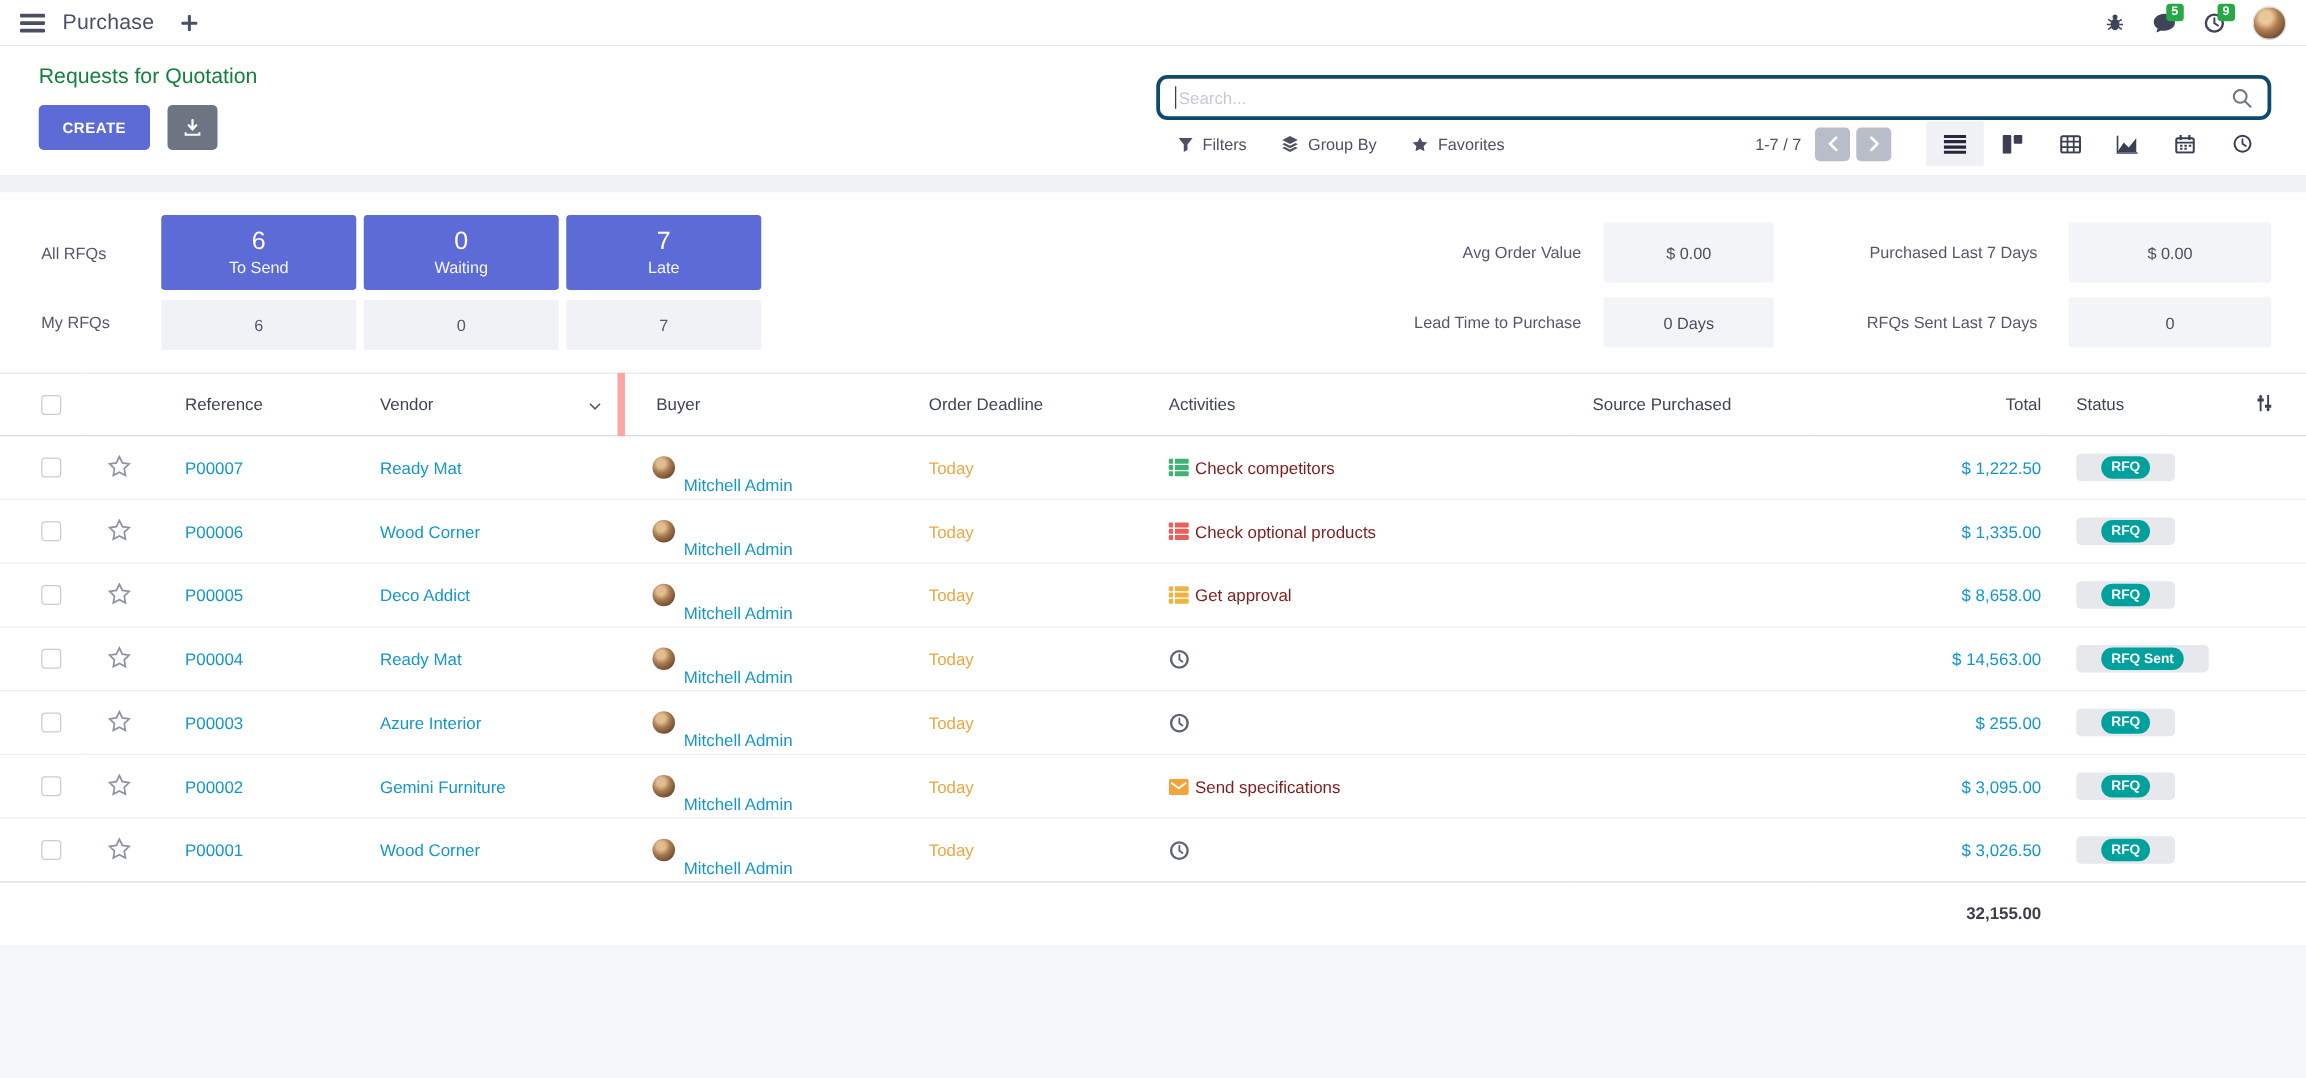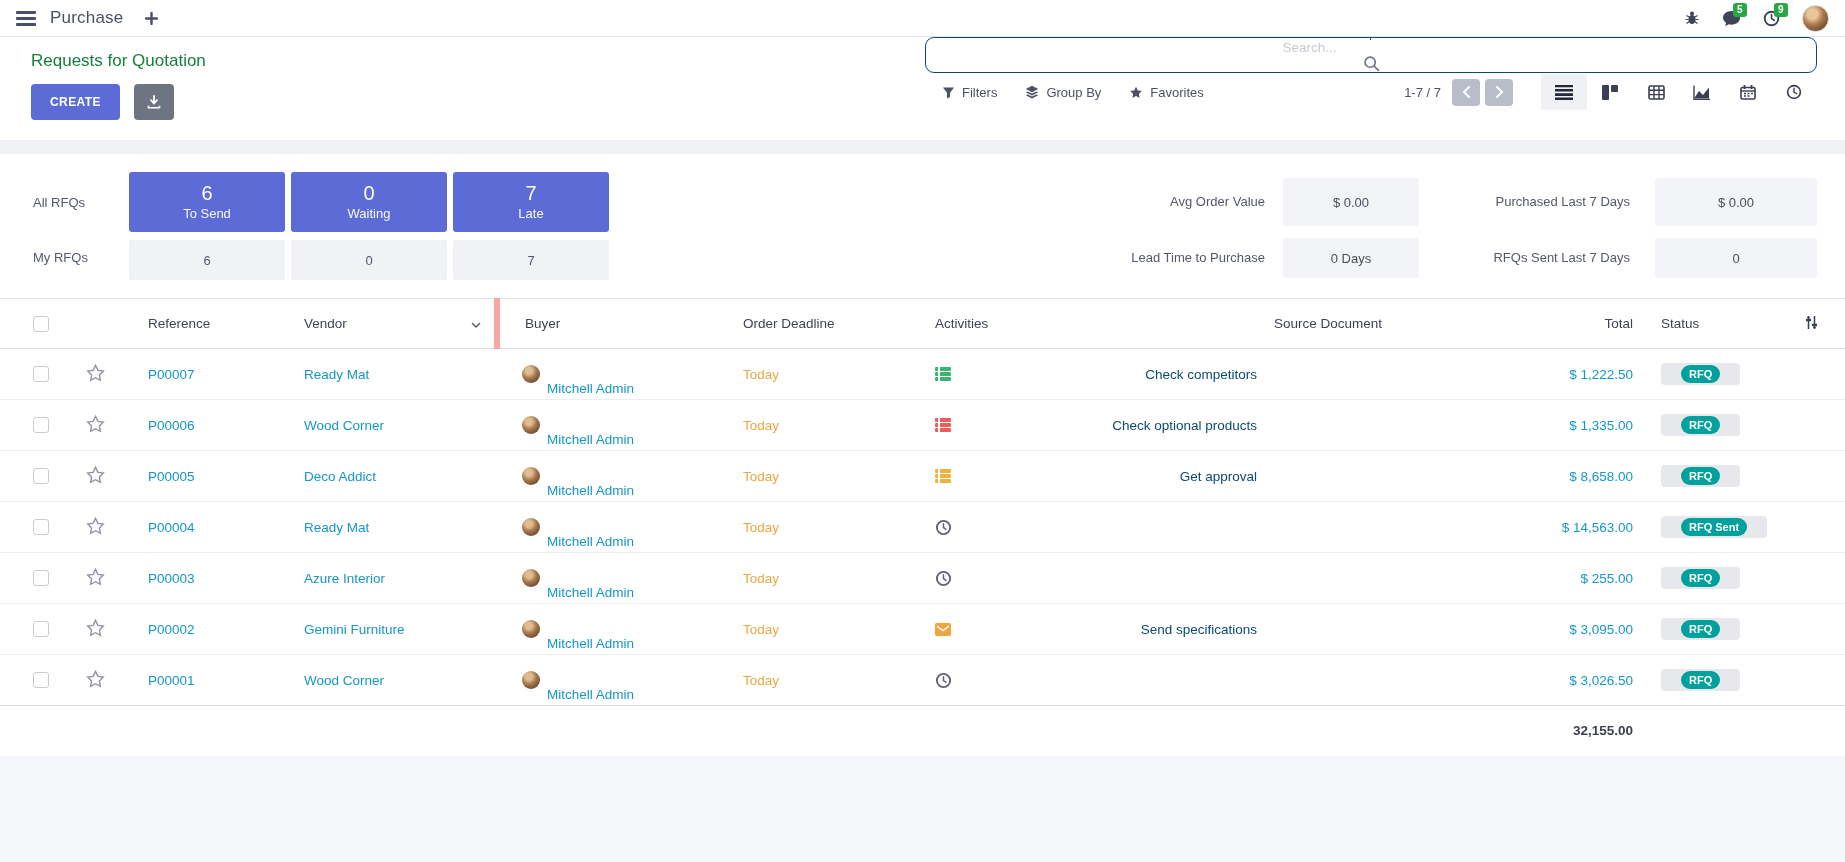--- a/index.html
+++ b/index.html
@@ -18,21 +18,21 @@
   .nav-badge { position:absolute; top:-7px; left:11px; background:#28a745; color:#fff; font-size:10px; font-weight:700; padding:1px 4px; border-radius:3px; line-height:12px; }
   .avatar { width:27px; height:27px; border-radius:50%; background:radial-gradient(circle at 38% 32%, #e8c79a 0 22%, #b07c4f 45%, #6e4e33 78%, #4d3521); border:1px solid #d8d8dc; cursor:pointer; }
 
   
   .control-panel { height:103px; background:#fff; position:relative; }
   .cp-title { position:absolute; left:31px; top:14px; font-size:17px; font-weight:400; color:#15803d; }
   .cp-buttons { position:absolute; left:31px; top:47px; display:flex; gap:14px; }
   .btn-create { background:#5c6bd5; color:#fff; border:none; border-radius:4px; font-size:12px; font-weight:700; letter-spacing:.4px; padding:0 19px; height:36px; cursor:pointer; font-family:inherit; }
   .btn-download { background:#6e7582; border:none; border-radius:4px; width:40px; height:36px; display:flex; align-items:center; justify-content:center; cursor:pointer; }
   .cp-right { position:absolute; left:925px; right:28px; top:0; }
-  .search-box { height:36px; border:1px solid #0c4a6e; border-radius:9px; background:#fff; display:flex; align-items:center; padding:0 12px;flex-direction:column; }
+  .search-box { margin-top:23px; height:36px; border:3px solid #0c4a6e; border-radius:9px; background:#fff; display:flex; align-items:center; padding:0 12px; }
   .caret-bar { width:1px; height:18px; background:#3a3f52; margin-right:2px; }
   .search-box input { border:none; outline:none; flex:1; font-size:13.5px; font-family:inherit; color:#444; background:transparent; }
   .search-box input::placeholder { color:#c6c9d2; }
   .cp-toolbar { display:flex; height:36px; margin-top:1px; }
   .tool-btn { display:flex; align-items:center; gap:7px; font-size:13px; color:#4d5163; padding:0 14px; cursor:pointer; white-space:nowrap; }
   .tool-btn:first-child { padding-left:17px; }
   .pager { margin-left:auto; display:flex; align-items:center; gap:5px; }
   .pager-text { font-size:13px; color:#4d5163; margin-right:6px; cursor:pointer; }
   .pager-btn { width:28px; height:27px; background:#b9bdc9; border:none; border-radius:4px; display:flex; align-items:center; justify-content:center; cursor:pointer; }
   .view-switcher { display:flex; margin-left:28px; }
@@ -62,21 +62,21 @@
   tfoot td { height:50px; border-top:1px solid #d8dade; background:#fff; }
   .pad-ref { padding-left:28px; } .pad-vendor { padding-left:24px; } .pad-buyer { padding-left:25px; }
   .pad-dl { padding-left:23px; } .pad-act { padding-left:8px; } .pad-src { padding-left:17px; }
   .col-total-cell { text-align:right; padding-right:0; } .pad-status { padding-left:28px; }
   .chk { width:16px; height:16px; accent-color:#5c6bd5; margin-left:33px; display:block; border:1px solid #c9ccd4; border-radius:3px; appearance:none; background:#fff; cursor:pointer; }
   .star-cell { text-align:center; }
   .link { color:#1596c8; cursor:pointer;margin-top:28px; }
   .deadline { color:#eba744; }
   .buyer-wrap { display:flex; align-items:center; gap:7px; }
   .mini-avatar { width:18px; height:18px; border-radius:50%; background:radial-gradient(circle at 38% 32%, #e0bd90 0 20%, #a8784e 45%, #66482e 80%, #47311e); flex:none; }
-  .act-wrap { display:flex; align-items:center; gap:5px; color:#0c4a6e; cursor:pointer;justify-content:space-between; }
+  .act-wrap { display:flex; align-items:center; gap:5px; color:#7f1d1d; cursor:pointer; }
   .tasks-icon { width:16px; display:flex; flex-direction:column; gap:1.5px; flex:none; }
   .tasks-icon i { display:block; height:3.6px; border-radius:1px; background:linear-gradient(to right, currentColor 0 3px, #fff 3px 4.6px, currentColor 4.6px 100%); }
   .t-green { color:#3db374; } .t-red { color:#ec5e5a; } .t-yellow { color:#efb33f; }
   .total-amt { color:#1596c8; }
   .badge-wrap { background:#e6e8ec; border-radius:4px; padding:2px 20px; display:inline-block; }
   .badge { background:#00a09d; color:#fff; font-size:11px; font-weight:700; padding:3px 8px; border-radius:11px; display:inline-block; white-space:nowrap; }
   .footer-total { text-align:right; font-size:13.5px; font-weight:700; color:#3b3f4a; }
   .opt-cell { text-align:right; padding-right:26px; }
 </style>
 </head>
@@ -277,21 +277,21 @@
           <th class="pad-ref">Reference</th>
           <th class="pad-vendor col-vendor">
             <span>Vendor</span>
             <svg width="10" height="6" viewBox="0 0 10 6" style="margin-left:120px">
                 <path d="M1 1l4 4 4-4" stroke="#555b6e" stroke-width="1.4" fill="none"></path>
               </svg>
           </th>
           <th class="pad-buyer">Buyer</th>
           <th class="pad-dl">Order Deadline</th>
           <th class="pad-act">Activities</th>
-          <th class="pad-src">Source Document</th>
+          <th class="pad-src">Source Purchased</th>
           <th class="col-total-cell">Total</th>
           <th class="pad-status">Status</th>
           <th class="opt-cell">
             <svg width="15" height="15" viewBox="0 0 15 15">
                 <path d="M4.5 1v13M10.5 1v13" stroke="#3a3f54" stroke-width="1.5"></path>
                 <path d="M2 5h5M8 10h5" stroke="#3a3f54" stroke-width="2.4"></path>
                 <path d="M4.5 1 2.8 3h3.4zM10.5 14l1.7-2H8.8z" fill="#3a3f54"></path>
               </svg>
           </th>
         </tr>

